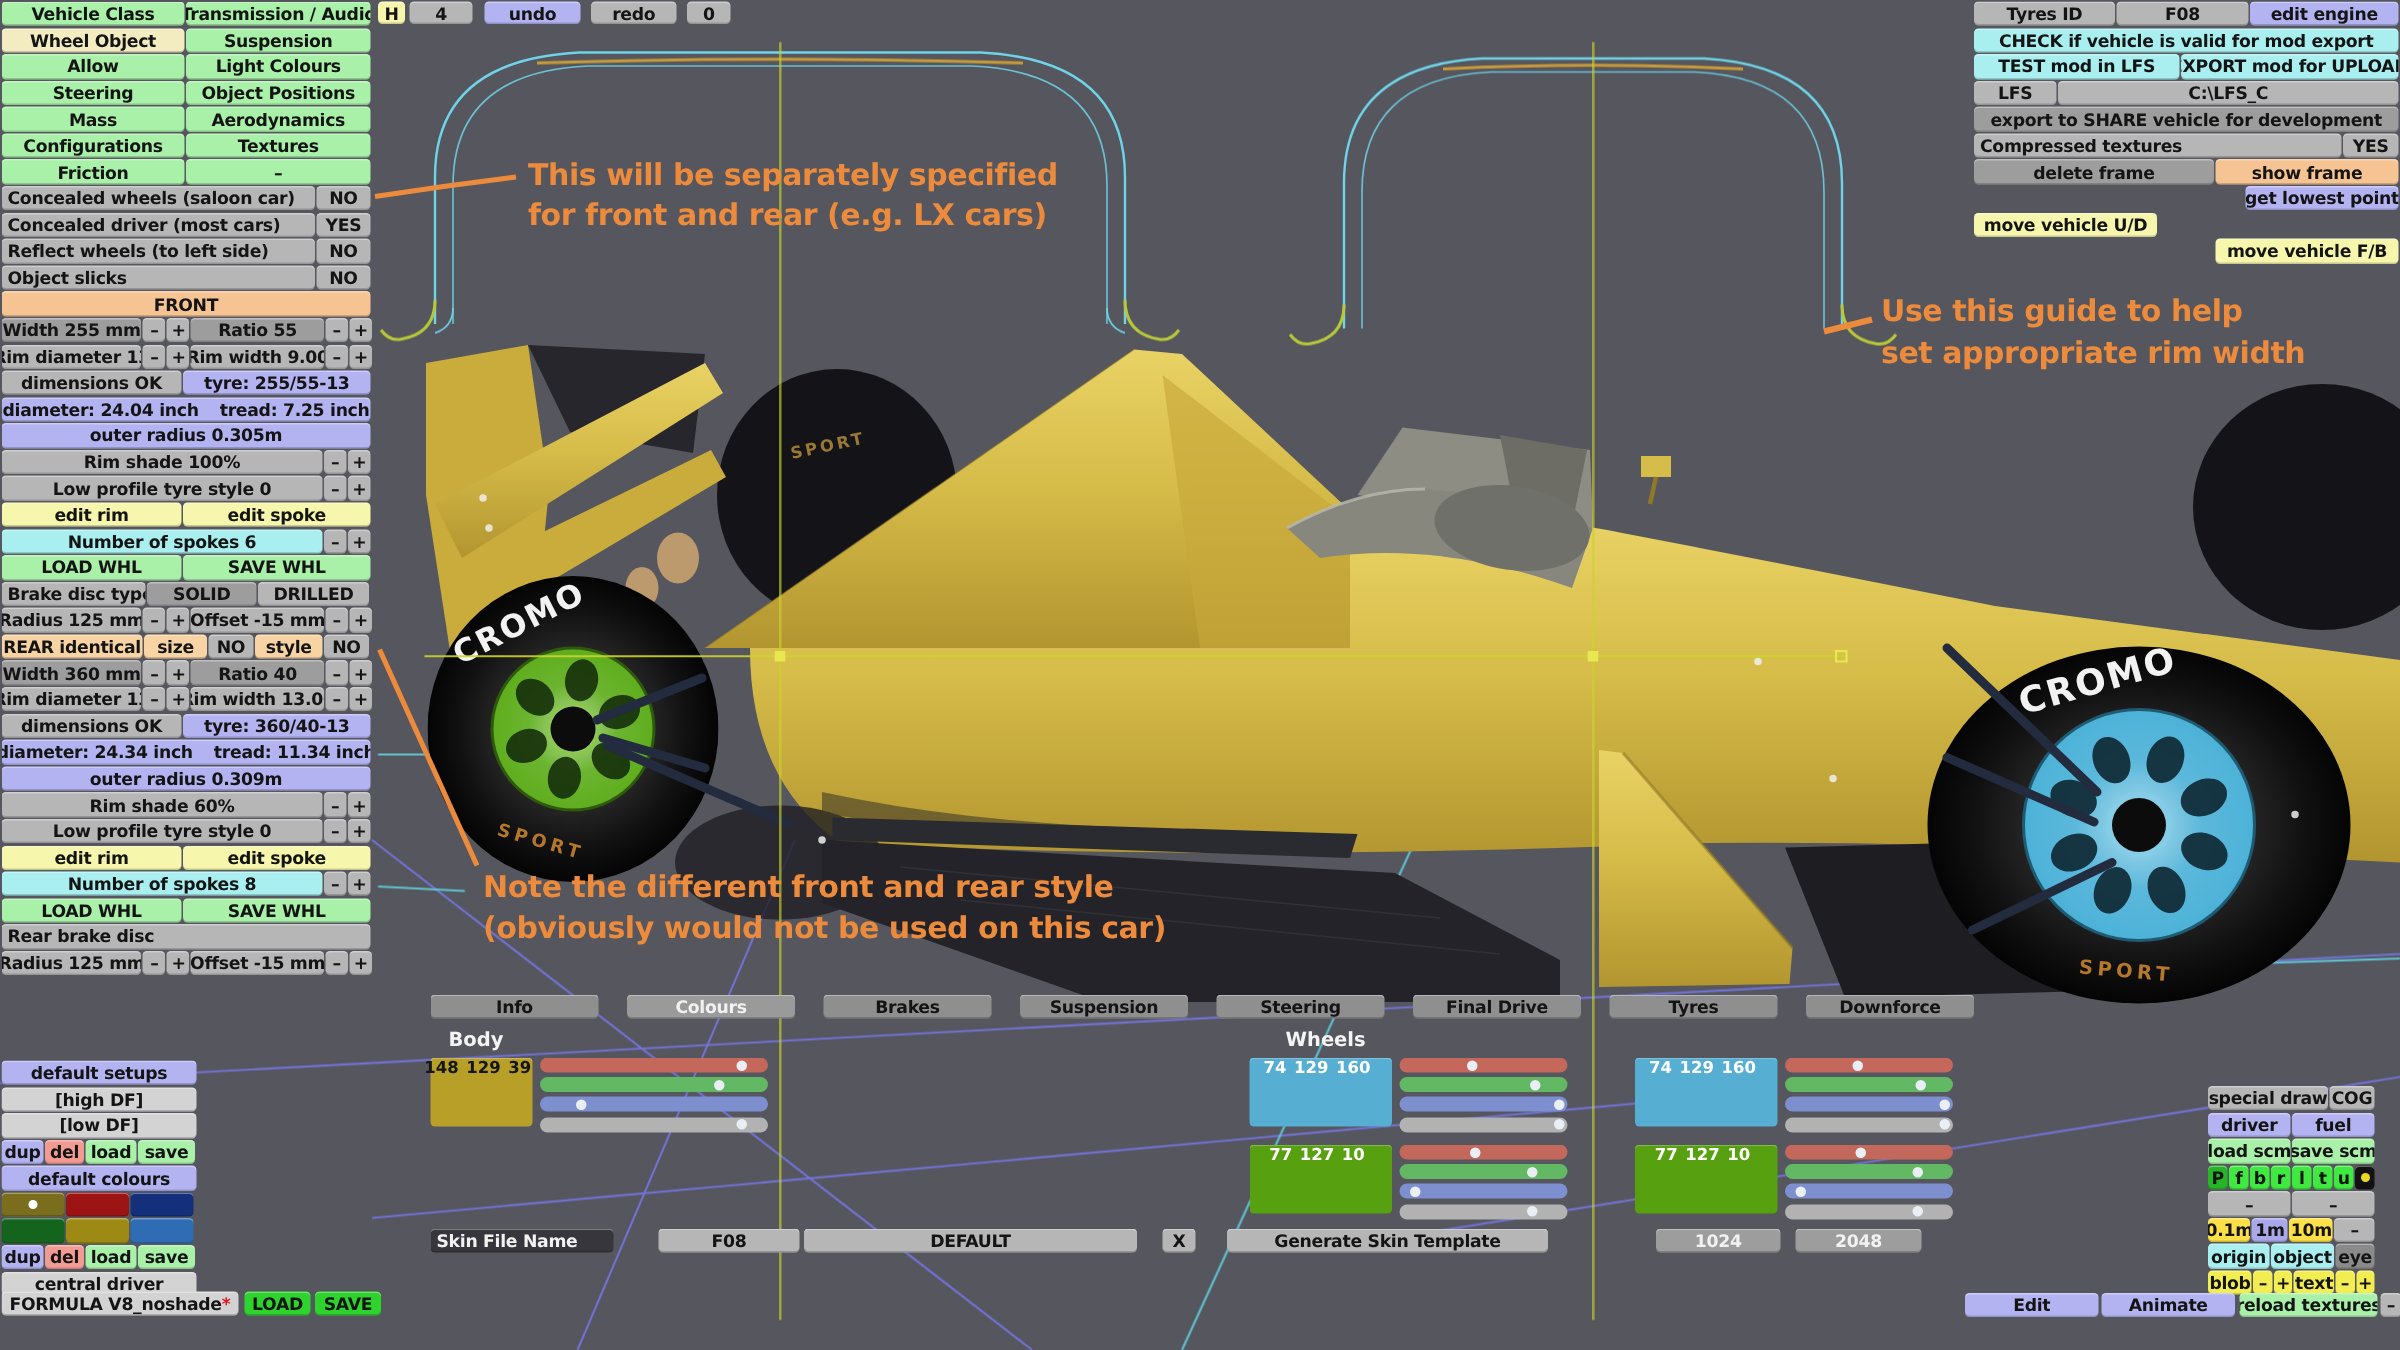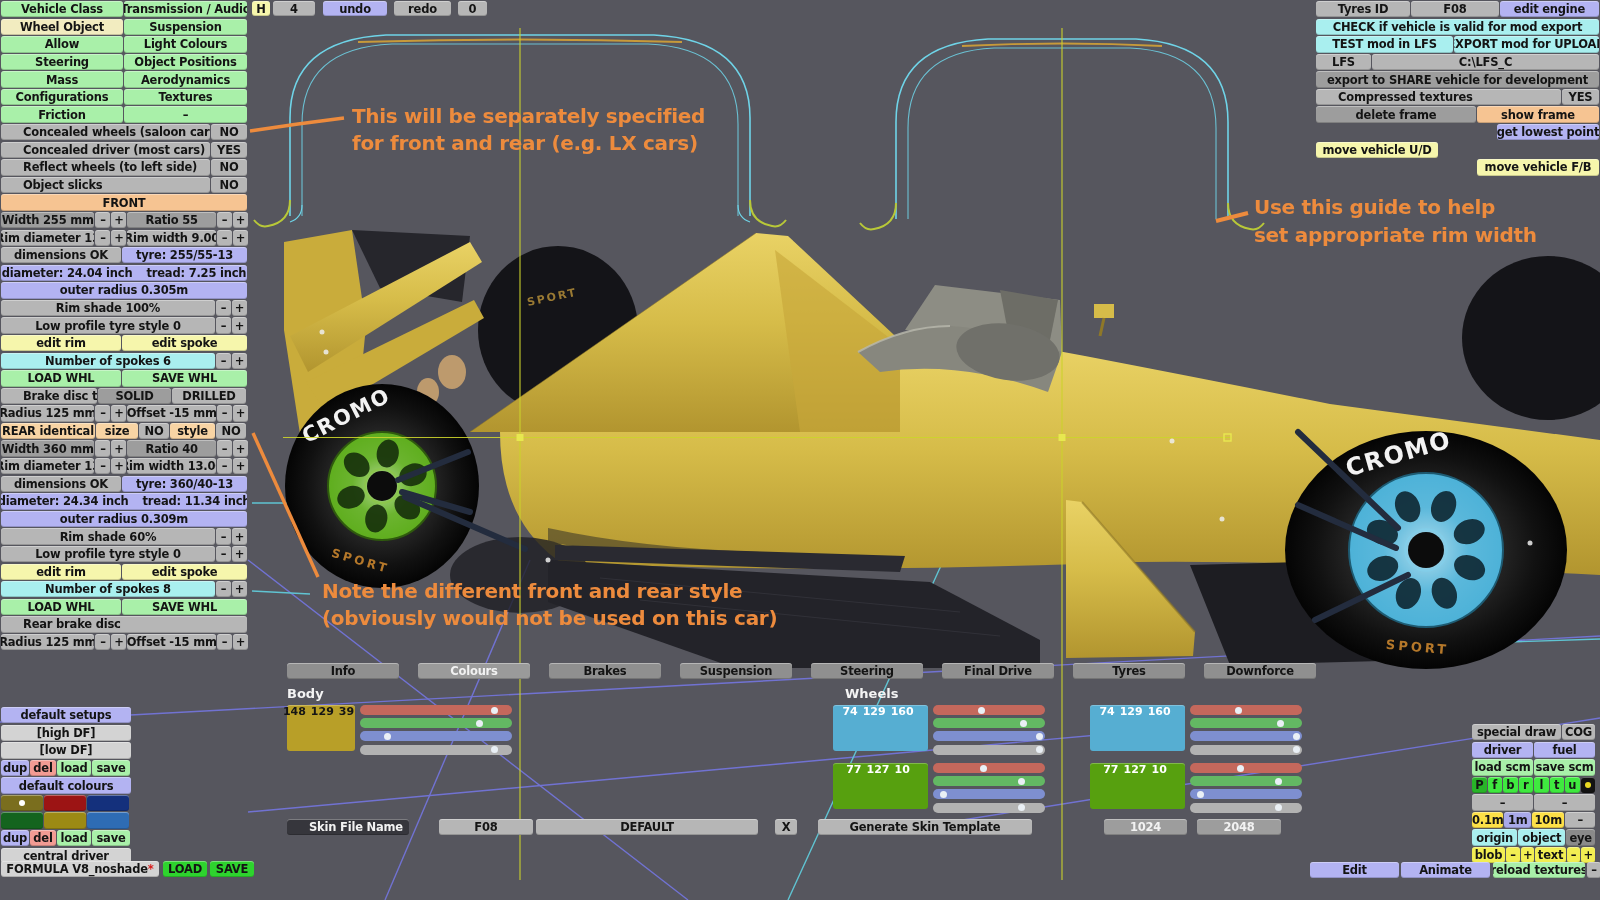--- a/index.html
+++ b/index.html
@@ -6,42 +6,42 @@
   #app{position:relative;width:1600px;height:900px;overflow:hidden;background:#56565e;
        font-family:"DejaVu Sans", sans-serif; -webkit-font-smoothing:antialiased;}
   #viewport-svg{position:absolute;left:0;top:0;z-index:0;}
   .layer{position:absolute;z-index:2;}
   .panel{display:flex;flex-direction:column;gap:1.2px;}
   .r{display:flex;gap:1px;}
   .b{box-sizing:border-box;height:16.4px;display:flex;align-items:center;justify-content:center;
      font-size:11.5px;font-weight:bold;color:#141414;border-radius:3px;padding:0 2px;
      white-space:nowrap;overflow:hidden;letter-spacing:-0.2px;
      box-shadow:inset 0 1px 0 rgba(255,255,255,.35), inset 0 -1px 0 rgba(0,0,0,.18);}
-  .la{justify-content:flex-start;padding-left:22px;}
+  .la{justify-content:flex-start;padding-left:4px;}
   .pm{width:15px;flex:none;}
   .gy{background:#b6b6b6}.gyd{background:#9d9d9d}.gyl{background:#d3d3d3}
   .gn{background:#a9f0a9}.gnb{background:#2ed32e}
   .cr{background:#f2ecc0}.or{background:#f6c492}.pe{background:#f8d4a4}
   .pu{background:#b3b3f2}.cy{background:#a9efef}.ye{background:#f6f6ac}.yeb{background:#f2ee52}
   .rd{background:#f29b93}.dk{background:#36363c;color:#f2f2f2}
   .gnp{background:#28b428}.gnl{background:#3fe93f}
   .pul{background:#fde047}.pud{background:#a9a9ea}.eye{background:#8a8a8a}
   .wt{color:#f2f2f2}
   .tab{width:112px;background:#8f8f8f;}
   .dotbtn{background:#121212;position:relative;}
   .dotbtn i{position:absolute;left:50%;top:50%;width:6px;height:6px;margin:-3px 0 0 -3px;border-radius:50%;background:#e8d822;}
   .cgroup{position:absolute;z-index:2;display:flex;gap:5px;}
   .swatch{border-radius:3px;display:flex;flex-direction:row;justify-content:center;box-shadow:inset 0 1px 0 rgba(255,255,255,.25);}
   .swv{font-size:11px;font-weight:bold;color:#fff;text-align:right;padding-right:5px;line-height:13.6px;}
   .swv.darkv{color:#151515;}
   .sliders{display:flex;flex-direction:column;}
   .sl{height:10px;border-radius:5px;position:relative;margin-bottom:3.2px;}
   .slr{background:#c4685c}.slg{background:#63b863}.slb{background:#7e8fd0}.sly{background:#b2b2b2}
   .knob{position:absolute;top:1.5px;width:7px;height:7px;border-radius:50%;background:#e9eff5;}
-  .seclabel{position:absolute;z-index:2;color:#f4f4f4;font-size:13px;font-weight:bold;}
+  .seclabel{position:absolute;z-index:2;color:#f4f4f4;font-size:13px;font-weight:bold;margin-left:12px;}
   .abs{position:absolute;z-index:2;}
 </style>
 </head>
 <body>
 
 <div id="app">
 
 <svg id="viewport-svg" width="1600" height="900" viewBox="0 0 1600 900">
   <defs>
     <linearGradient id="gy" x1="0" y1="0" x2="0" y2="1">
@@ -635,21 +635,21 @@
 </div>
 <div class="layer r" style="left:1px;top:861px">
   <div class="b gyl" style="width:158px">
     <span>FORMULA V8_noshade</span>
     <span style="color:#d81c1c">*</span>
       </div>
   <div class="b gnb" style="width:44px;margin-left:3px">LOAD</div>
   <div class="b gnb" style="width:44px;margin-left:2px">SAVE</div>
 </div>
 
-<div class="layer panel" style="left:1472px;top:724px;width:123px">
+<div class="layer panel" style="left:1472px;top:724px;width:111px">
   <div class="r">
         <div class="b gy" style="width:92px">special draw</div>
     <div class="b gy" style="width:34px">COG</div>
       </div>
   <div class="r">
         <div class="b pu" style="width:63px">driver</div>
     <div class="b pu" style="width:63px">fuel</div>
       </div>
   <div class="r">
         <div class="b gn" style="width:63px">load scm</div>

